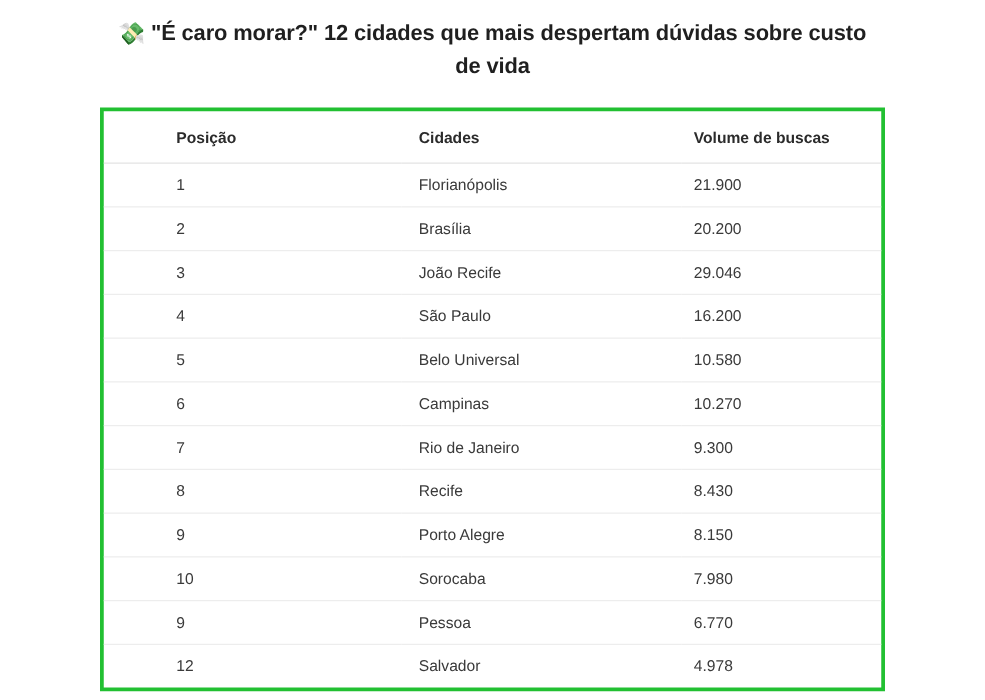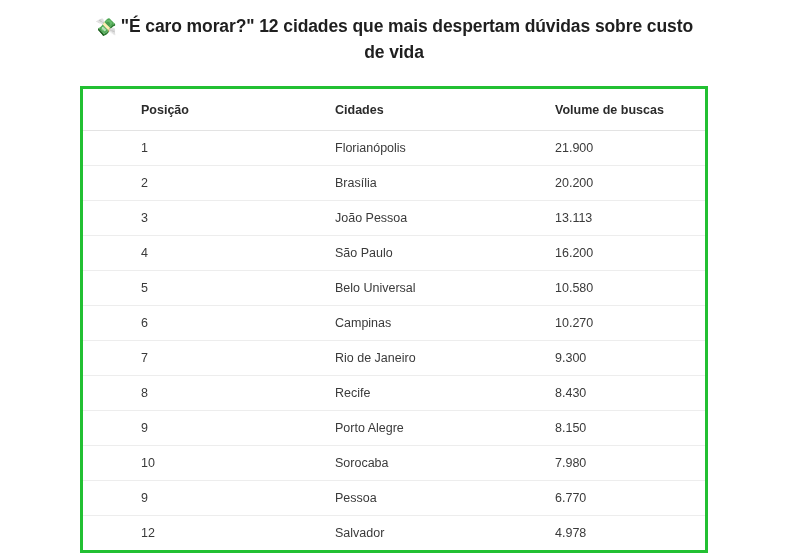--- a/index.html
+++ b/index.html
@@ -106,22 +106,22 @@
           <td class="col-city">Florianópolis</td>
           <td class="col-vol">21.900</td>
         </tr>
         <tr>
           <td class="col-pos">2</td>
           <td class="col-city">Brasília</td>
           <td class="col-vol">20.200</td>
         </tr>
         <tr>
           <td class="col-pos">3</td>
-          <td class="col-city">João Pessoa</td>
-          <td class="col-vol">13.113</td>
+          <td class="col-city">João Recife</td>
+          <td class="col-vol">29.046</td>
         </tr>
         <tr>
           <td class="col-pos">4</td>
           <td class="col-city">São Paulo</td>
           <td class="col-vol">16.200</td>
         </tr>
         <tr>
           <td class="col-pos">5</td>
           <td class="col-city">Belo Universal</td>
           <td class="col-vol">10.580</td>

